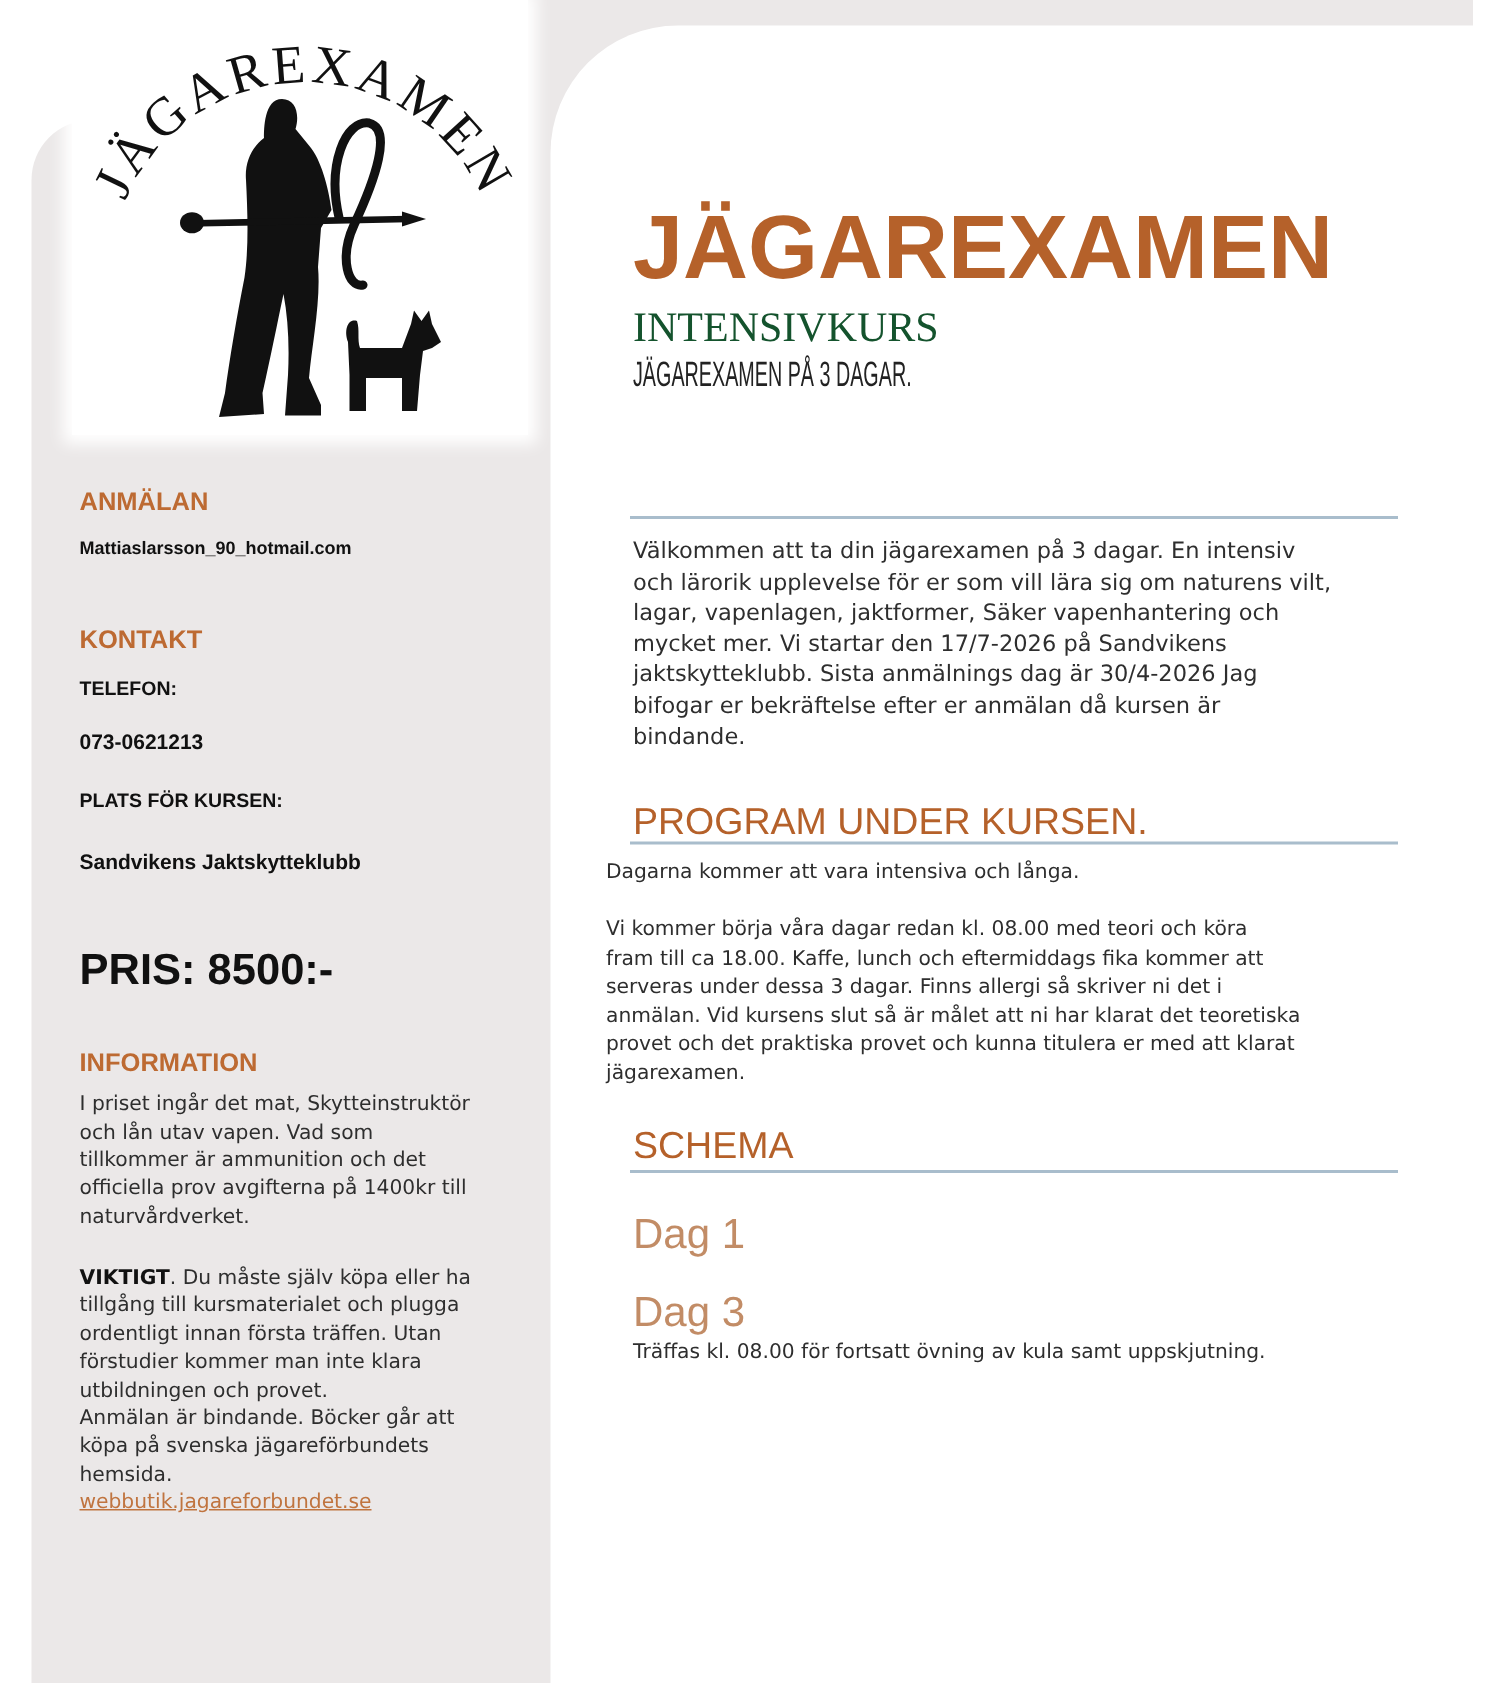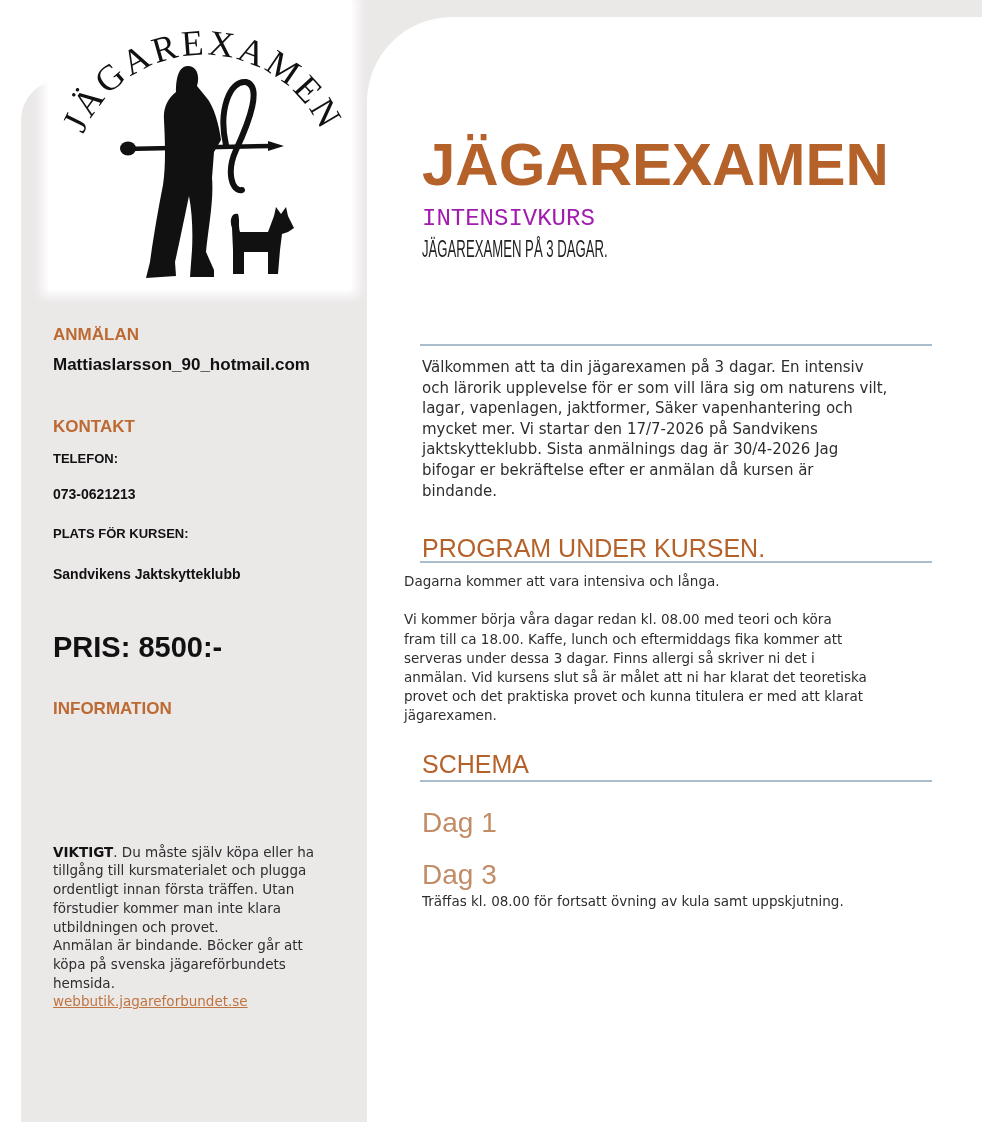--- a/index.html
+++ b/index.html
@@ -20,21 +20,21 @@
 
   
   #sidebar-panel{left:21px;top:80px;width:349px;height:1042px;background:var(--panel);border-top-left-radius:40px;}
   #top-band{left:340px;top:0;width:642px;height:100px;background:var(--panel);}
   #main-panel{left:367px;top:17px;width:633px;height:1107px;background:#ffffff;border-top-left-radius:85px;}
   #logo-box{left:48px;top:0;width:304px;height:290px;background:#ffffff;box-shadow:0 0 10px 6px #ffffff;}
   #logo-svg{left:0;top:0;width:380px;height:300px;}
 
   
   .title{left:422px;top:135px;font-family:"Liberation Sans",sans-serif;font-weight:bold;font-size:60px;line-height:60px;color:var(--accent);white-space:nowrap;}
-  .subtitle{left:422px;top:207px;font-family:Liberation Mono, monospace;font-size:24px;line-height:24px;color:#a21caf;white-space:nowrap;}
+  .subtitle{left:422px;top:207px;font-family:Liberation Serif, serif;font-size:28px;line-height:24px;color:#14532d;white-space:nowrap;}
   .tagline{left:422px;top:238px;font-family:"Liberation Sans",sans-serif;font-size:23.5px;line-height:23.5px;color:#222;white-space:nowrap;transform:scaleX(0.56);transform-origin:left top;}
   .rule{left:420px;width:512px;height:2px;background:var(--rule);}
   .intro{left:422px;top:357px;font-family:"DejaVu Sans",sans-serif;font-size:15px;line-height:20.6px;color:var(--text);white-space:pre-line;}
   .section-heading{left:422px;font-family:"Liberation Sans",sans-serif;font-weight:normal;font-size:25px;line-height:25px;color:var(--accent);white-space:nowrap;}
   .program-body{left:404px;top:572.4px;font-family:"DejaVu Sans",sans-serif;font-size:13.5px;line-height:19.2px;color:var(--text);}
   .program-body p{margin:0 0 18.8px 0;white-space:pre-line;}
   .days{left:422px;top:809.3px;}
   .day + .day{margin-top:24px;}
   .day-title{font-family:"Liberation Sans",sans-serif;font-size:28px;line-height:28px;color:var(--day);white-space:nowrap;}
   .day-text{margin-top:2.3px;font-family:"DejaVu Sans",sans-serif;font-size:13.5px;line-height:18.8px;color:var(--text);white-space:pre-line;}
@@ -107,31 +107,36 @@
     <div class="day">
       <div class="day-title">Dag 1</div>
     </div>
     <div class="day">
       <div class="day-title">Dag 3</div>
       <div class="day-text">Träffas kl. 08.00 för fortsatt övning av kula samt uppskjutning.</div>
     </div>
   </div>
 
   <div class="abs side-h" style="top:326px">ANMÄLAN</div>
-  <div class="abs side-b" style="top:357.7px;font-size:17px;line-height:14.5px">Mattiaslarsson_90_hotmail.com</div>
+  <div class="abs side-b" style="top:357.7px;font-size:12px;line-height:14.5px">Mattiaslarsson_90_hotmail.com</div>
 
   <div class="abs side-h" style="top:418.3px">KONTAKT</div>
   <div class="abs side-b" style="top:451.7px;font-size:13px;line-height:13px">TELEFON:</div>
   <div class="abs side-b" style="top:486.5px;font-size:14px;line-height:14px">073-0621213</div>
   <div class="abs side-b" style="top:527.3px;font-size:13px;line-height:13px">PLATS FÖR KURSEN:</div>
   <div class="abs side-b" style="top:566.5px;font-size:14px;line-height:14px">Sandvikens Jaktskytteklubb</div>
 
   <div class="abs price">PRIS: 8500:-</div>
 
   <div class="abs side-h" style="top:699.6px">INFORMATION</div>
+  <div class="abs side-text pre" style="top:727px">I priset ingår det mat, Skytteinstruktör
+och lån utav vapen. Vad som
+tillkommer är ammunition och det
+officiella prov avgifterna på 1400kr till
+naturvårdverket.</div>
   <div class="abs side-text" style="top:842.7px">
     <span class="pre"><b>VIKTIGT</b><span class="pre">. Du måste själv köpa eller ha
 tillgång till kursmaterialet och plugga
 ordentligt innan första träffen. Utan
 förstudier kommer man inte klara
 utbildningen och provet.
 Anmälan är bindande.  Böcker går att
 köpa på svenska jägareförbundets
 hemsida.</span></span>
     <a class="side-link">webbutik.jagareforbundet.se</a>

